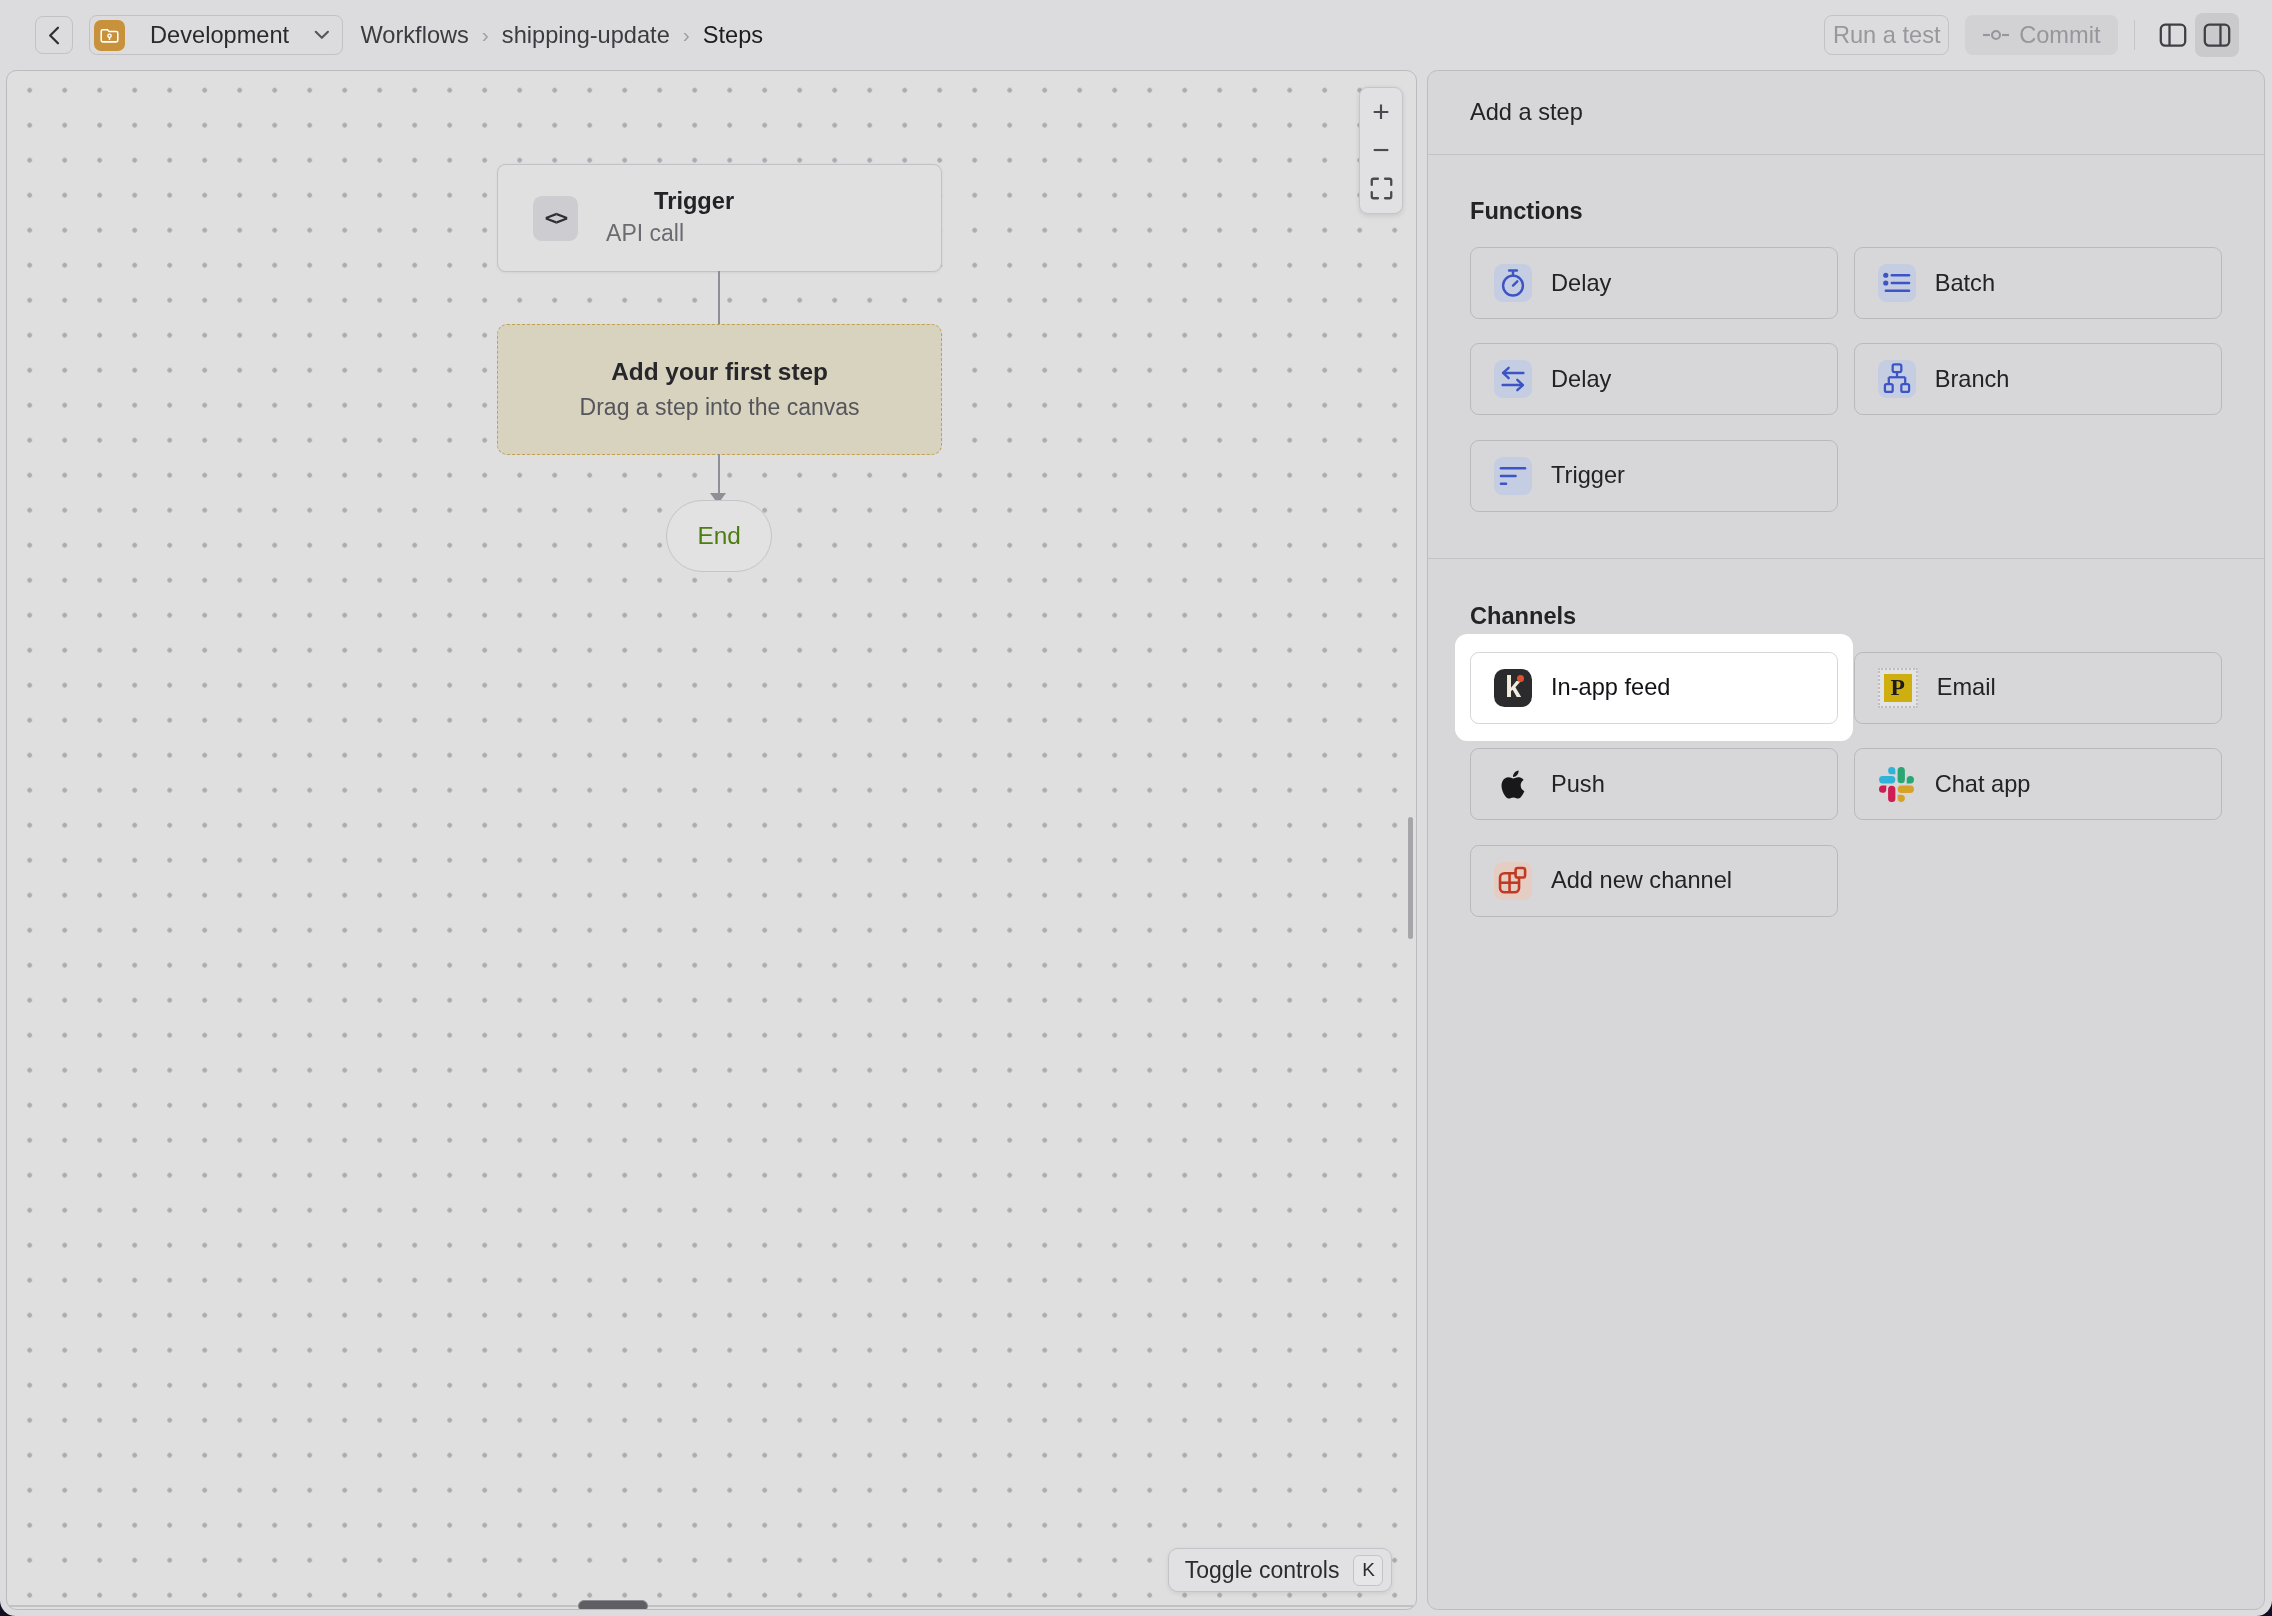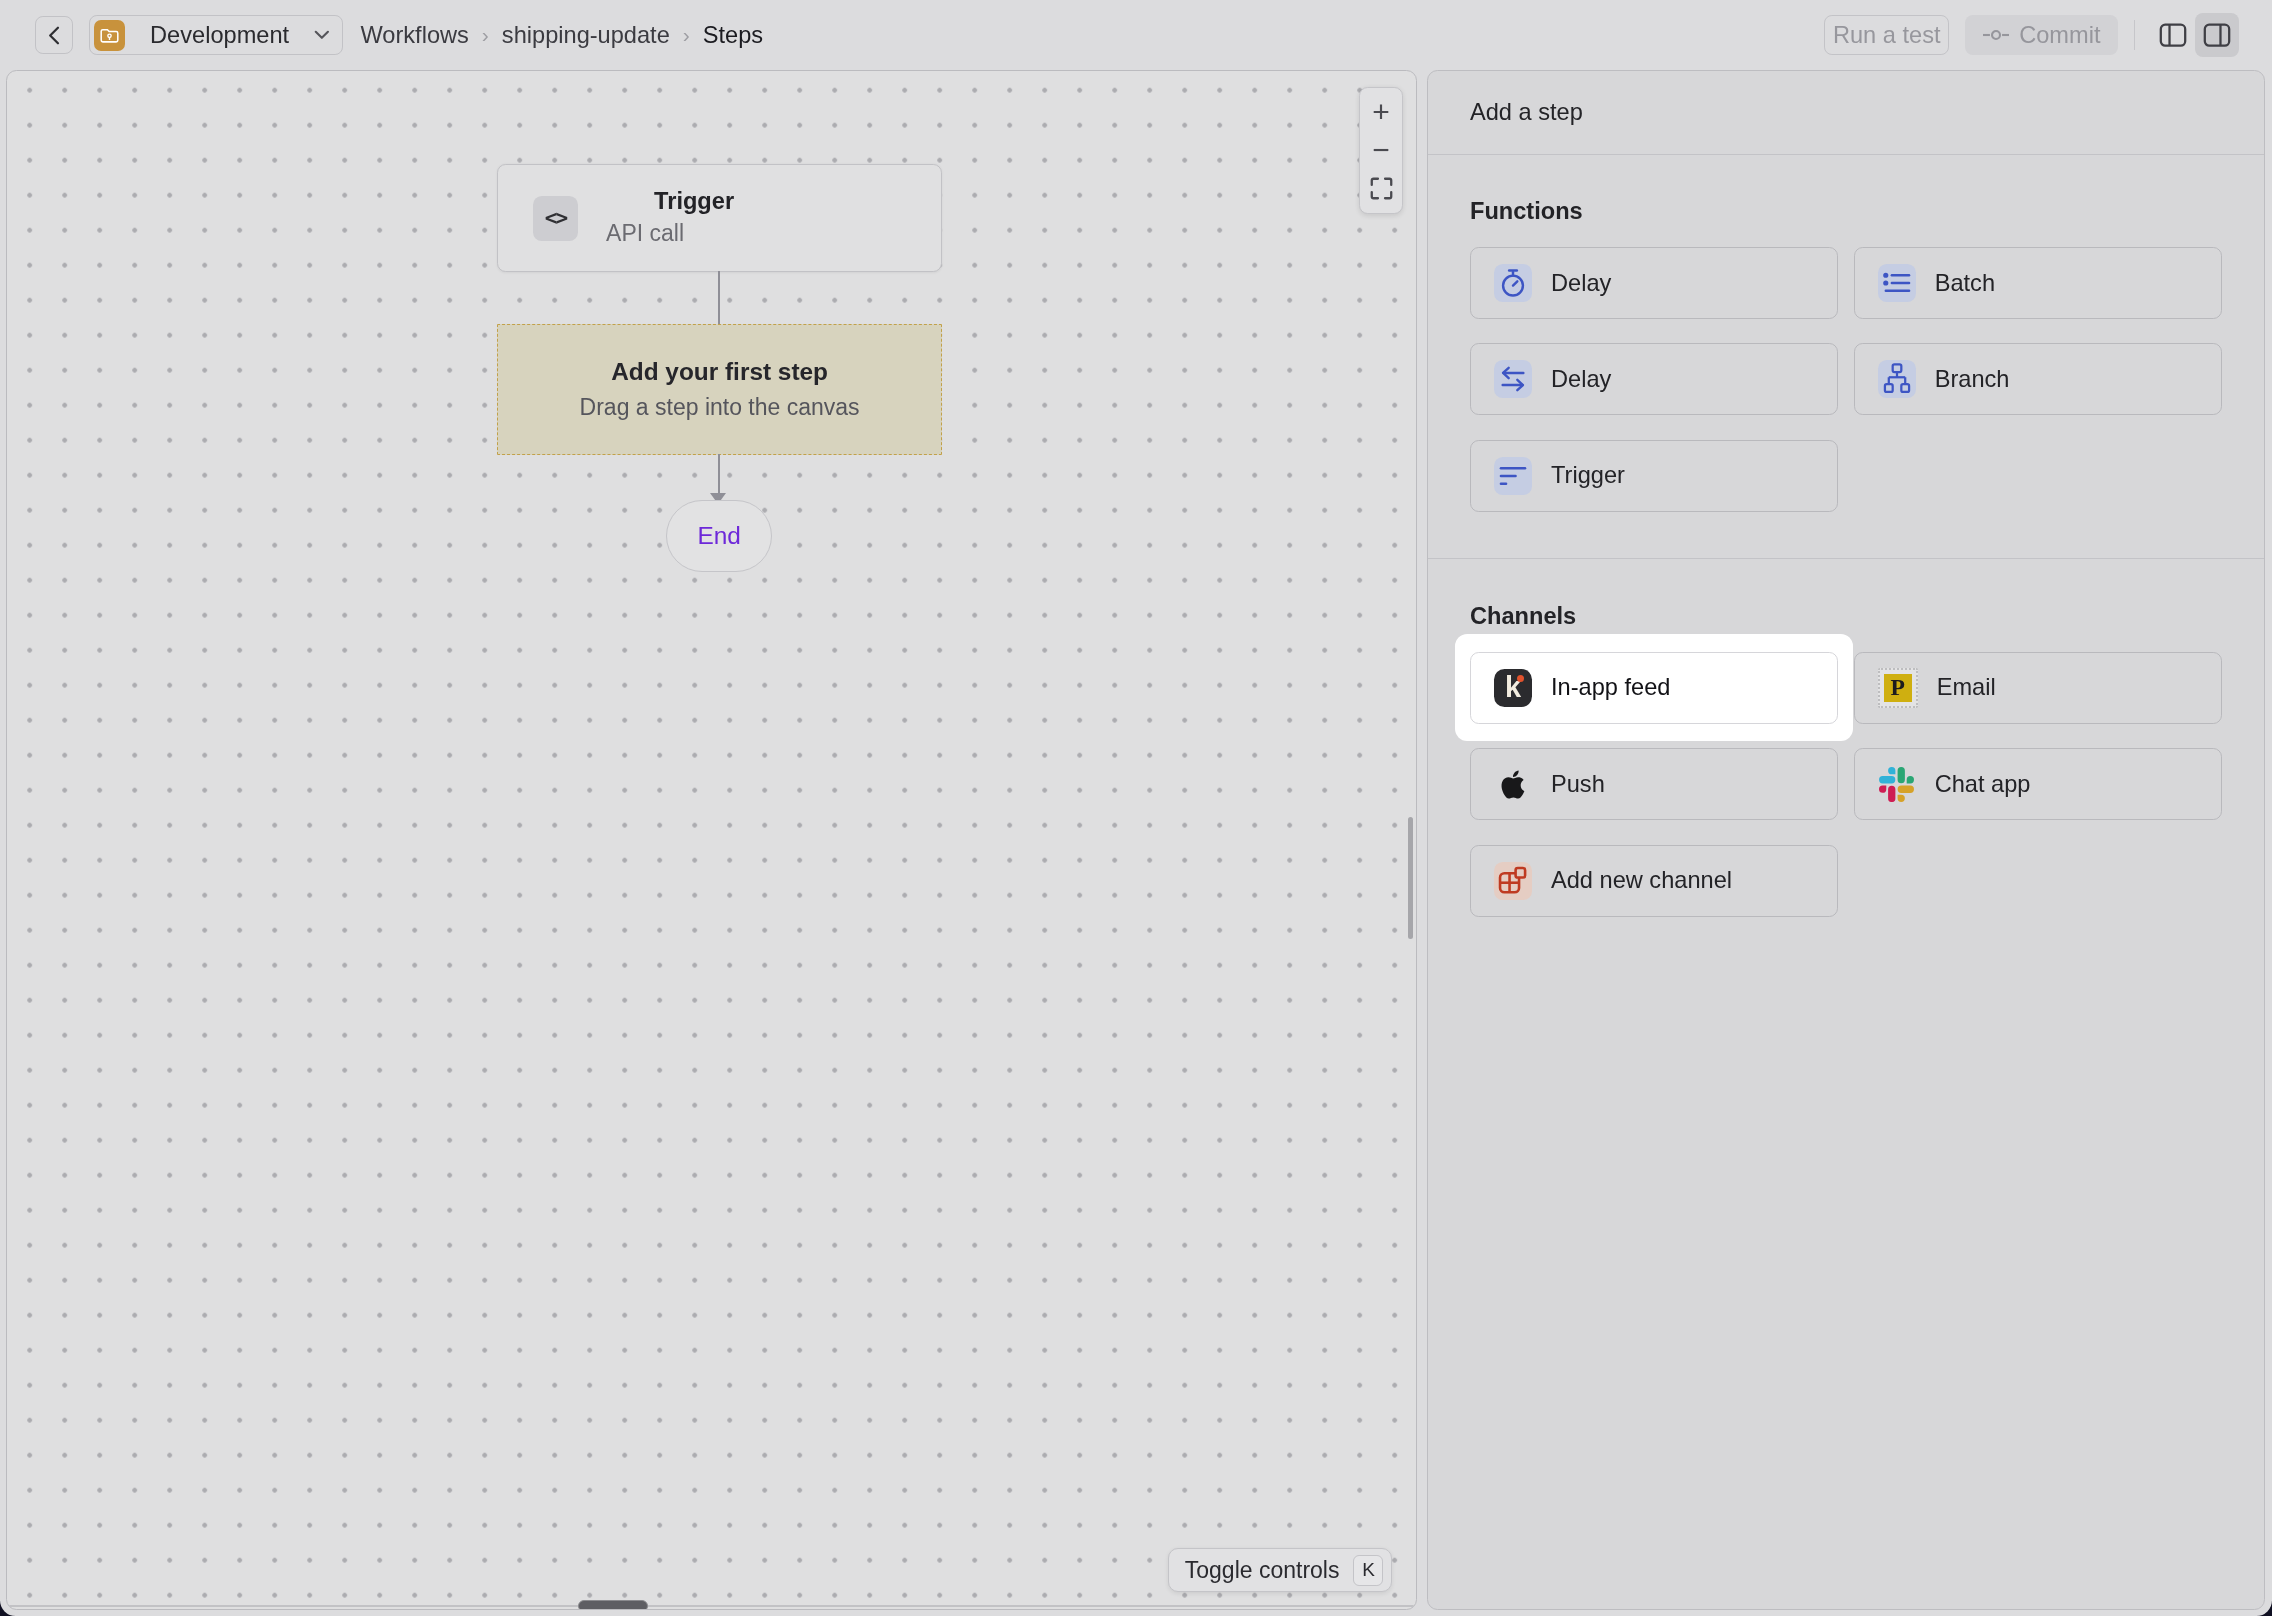--- a/index.html
+++ b/index.html
@@ -34,25 +34,25 @@
     border-radius:8.7px;box-shadow:0 0.9px 2.6px rgba(0,0,0,.06);display:flex;align-items:center;padding:0 0 0 35px;gap:28px;}
   .node-ic{width:45px;height:45px;border-radius:8.7px;background:#CDCDD1;display:flex;align-items:center;justify-content:center;
     font-family:"DejaVu Sans Mono",monospace;font-size:21px;font-weight:bold;color:#2F2F33;letter-spacing:-1.7px;}
   .node-title{font-size:23.6px;font-weight:600;color:#232327;line-height:30px;margin-left:48px;}
   .node-sub{font-size:23px;color:#6B6B71;line-height:35px;}
   .conn{position:absolute;left:711px;width:1.7px;background:#8F8F97;}
   .conn1{top:200px;height:54px;}
   .conn2{top:383px;height:42px;}
   .arrowhead{position:absolute;left:703px;top:422px;width:0;height:0;border-left:8.7px solid transparent;border-right:8.7px solid transparent;border-top:11.3px solid #8F8F97;}
   .dashed-box{position:absolute;left:490px;top:253px;width:445px;height:131px;background:#D7D3BE;border:1.7px dashed #C2A14A;
-    border-radius:1px;display:flex;flex-direction:column;align-items:center;justify-content:center;gap:8.7px;}
+    border-radius:10px;display:flex;flex-direction:column;align-items:center;justify-content:center;gap:8.7px;}
   .dash-title{font-size:24.4px;font-weight:700;color:#26262B;}
   .dash-sub{font-size:23px;color:#55555C;}
   .end-pill{position:absolute;left:659px;top:429px;width:106px;height:72px;border:1.7px solid #C5C5C9;border-radius:37px;
-    background:#E2E2E3;display:flex;align-items:center;justify-content:center;font-size:24.4px;color:#6d28d9;}
+    background:#E2E2E3;display:flex;align-items:center;justify-content:center;font-size:24.4px;color:#4d7c0f;}
   .zoomctl{position:absolute;left:1352px;top:15.7px;width:44px;height:127px;background:#E1E1E3;border:1.3px solid #C5C5C9;
     border-radius:8.7px;box-shadow:0 1.7px 5.2px rgba(0,0,0,.10);display:flex;flex-direction:column;align-items:center;justify-content:space-around;padding:5.2px 0;}
   .zbtn{width:38px;height:35px;display:flex;align-items:center;justify-content:center;font-size:30px;color:#4A4A50;font-weight:400;}
   .togglectl{position:absolute;left:1161px;top:1477px;height:44px;background:#E1E1E3;border:1.7px solid #C4C4C8;border-radius:10px;
     box-shadow:0 1.7px 4.4px rgba(0,0,0,.08);display:flex;align-items:center;gap:14px;padding:0 7.9px 0 15.7px;}
   .tgl-label{font-size:23px;color:#2A2A2F;}
   .kbd{width:30px;height:31px;border:1.7px solid #C4C4C8;border-radius:6.1px;background:#E6E6E8;display:flex;align-items:center;justify-content:center;font-size:19px;color:#2A2A2F;}
   .htrack{position:absolute;left:0;right:0;top:1534px;height:1.7px;background:#C2C2C5;}
   .hthumb{position:absolute;left:571px;top:1529px;width:70px;height:12.2px;border-radius:6.1px;background:#5E5E63;border:1.7px solid #8A8A8E;}
   .vthumb{position:absolute;right:3.5px;top:746px;width:4.4px;height:122px;border-radius:2.6px;background:#A6A6AA;}

